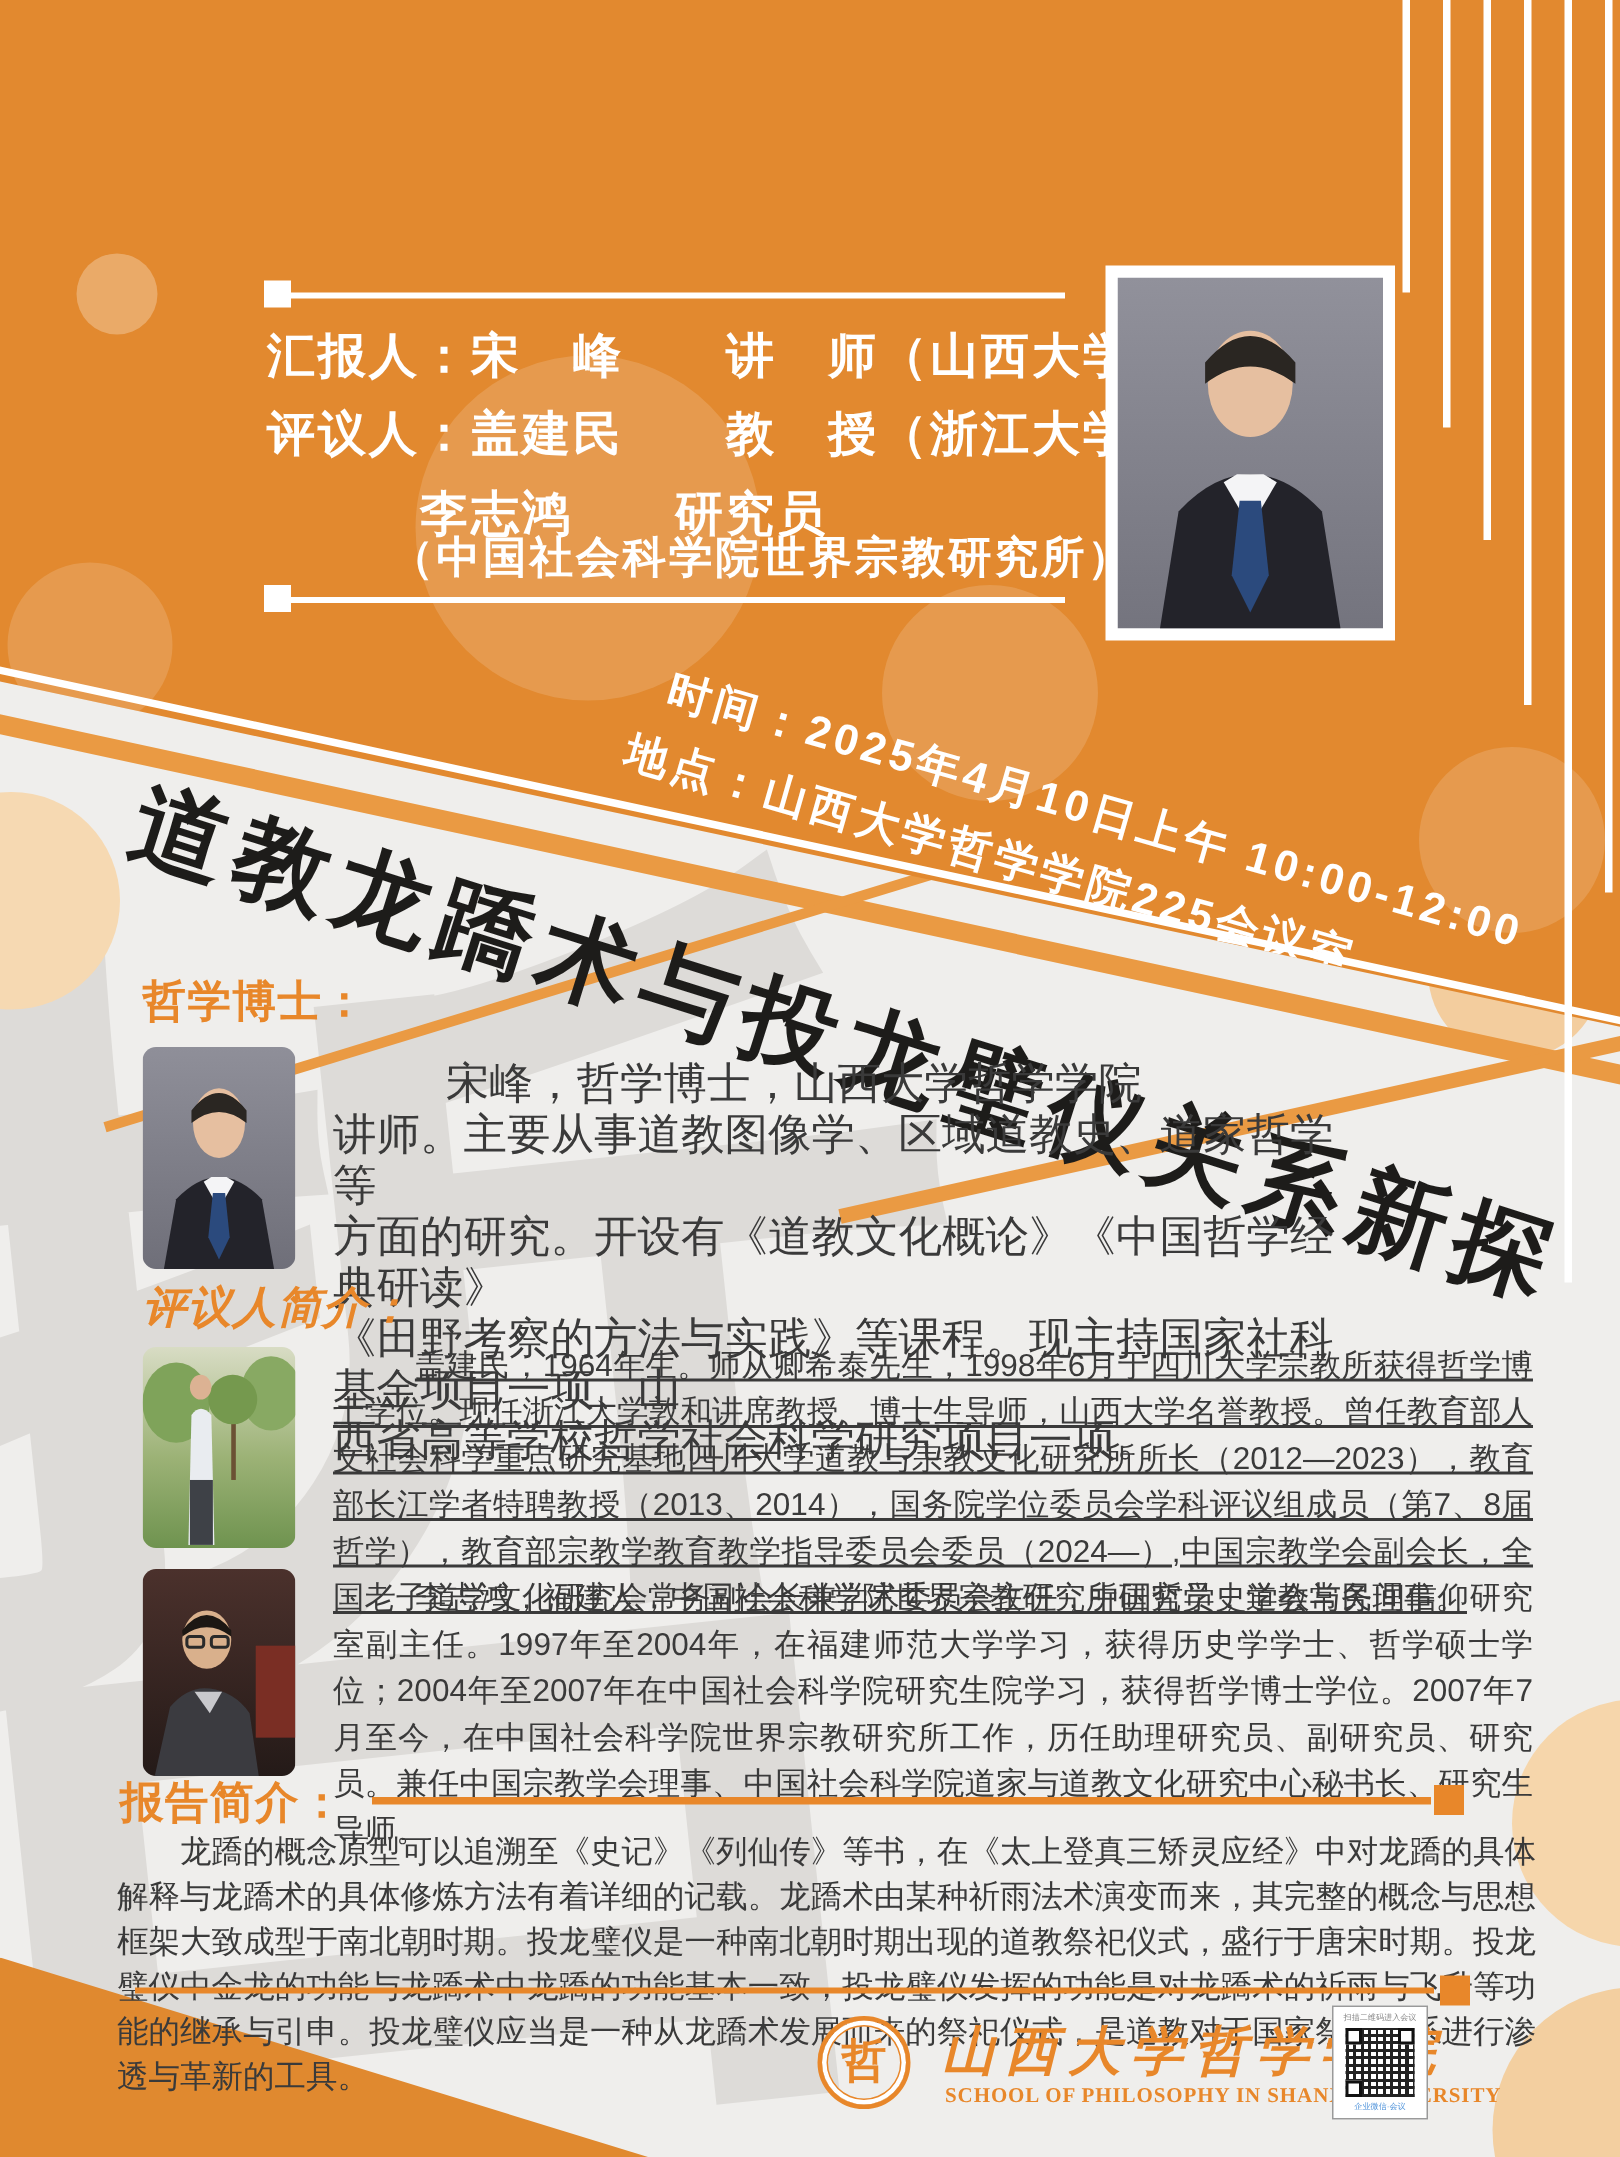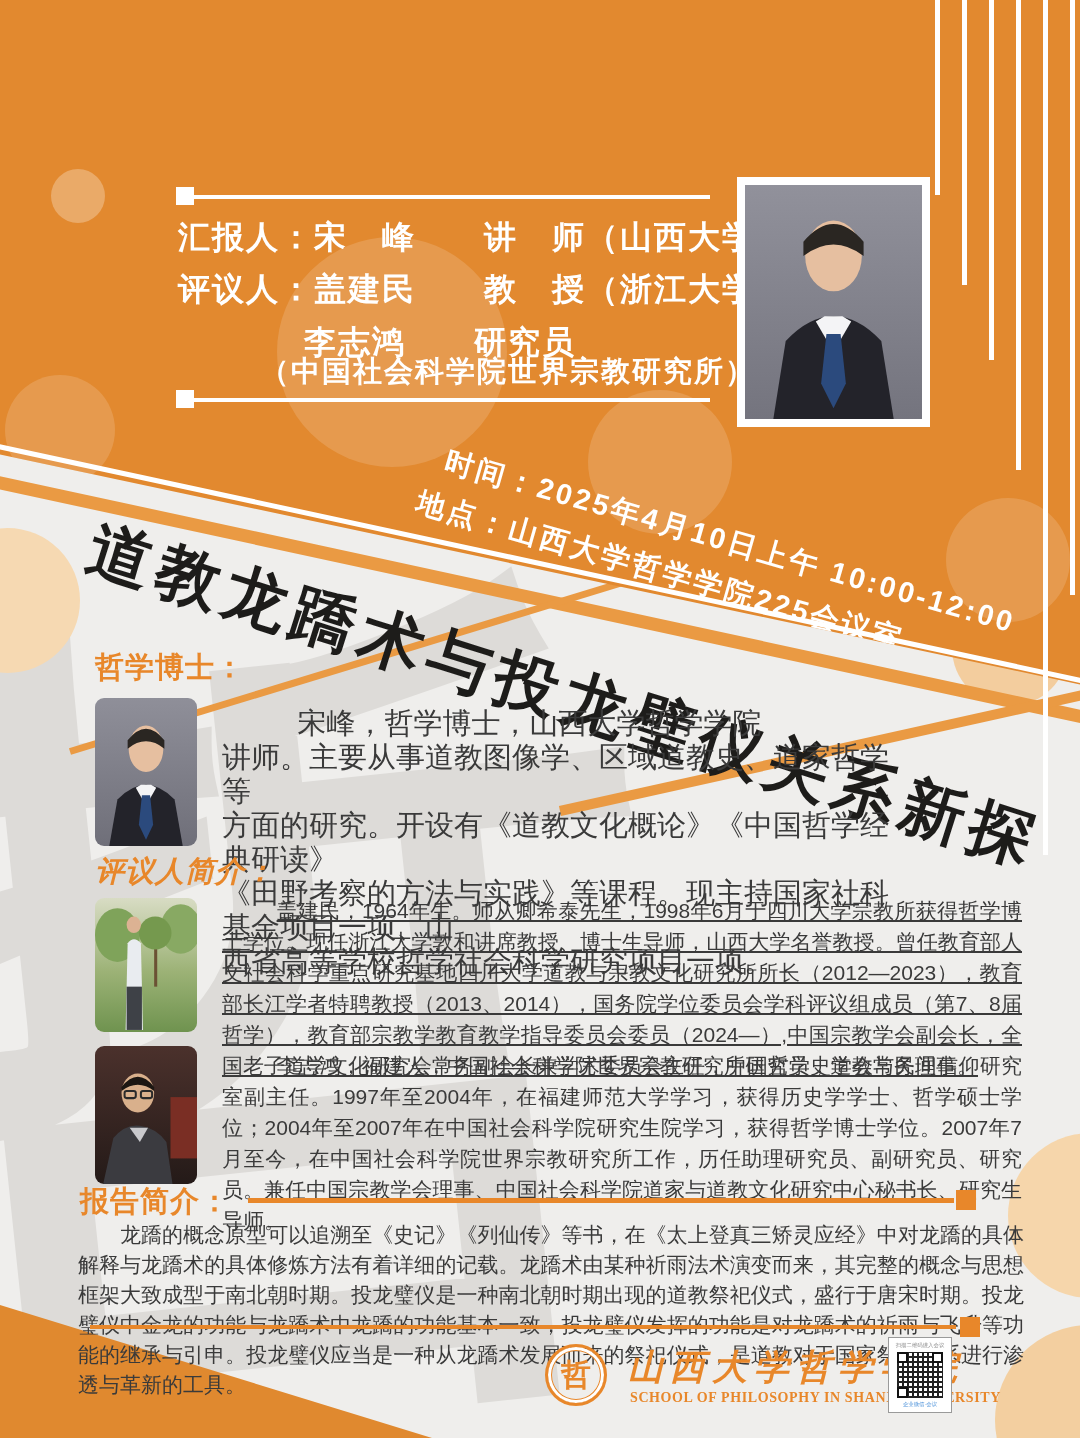--- a/index.html
+++ b/index.html
@@ -46,21 +46,21 @@
     font-size:50px; font-weight:900; color:#ffffff; letter-spacing:4px;
     white-space:nowrap;
   }
   .wline{position:absolute; height:4px; background:#fff;}
   .wline .sq{position:absolute; left:0; top:-8px; width:18px; height:18px; background:#fff;}
   .wl1{left:176px; top:195px; width:534px;}
   .wl2{left:176px; top:398px; width:534px;}
   .spk{position:absolute; color:#fff; font-weight:900; white-space:nowrap; letter-spacing:2px;}
   .spk1{left:178px; top:216px; font-size:32px;}
   .spk2{left:178px; top:268px; font-size:32px;}
-  .spk3{left:304px; top:321px; font-size:32px;}
+  .spk3{left:280px; top:321px; font-size:32px;}
   .spk4{left:260px; top:352px; font-size:29px;}
   .schedule{
     position:absolute; left:452px; top:438px;
     transform:rotate(16deg); transform-origin:left top;
     color:#fff; font-weight:900; white-space:nowrap;
   }
   .schedule .row{font-size:29px; letter-spacing:3px; line-height:47px;}
   .schedule .row2{margin-left:-16px;}
   
   .vline{position:absolute; top:0; width:5px; background:#ffffff; z-index:3;}

